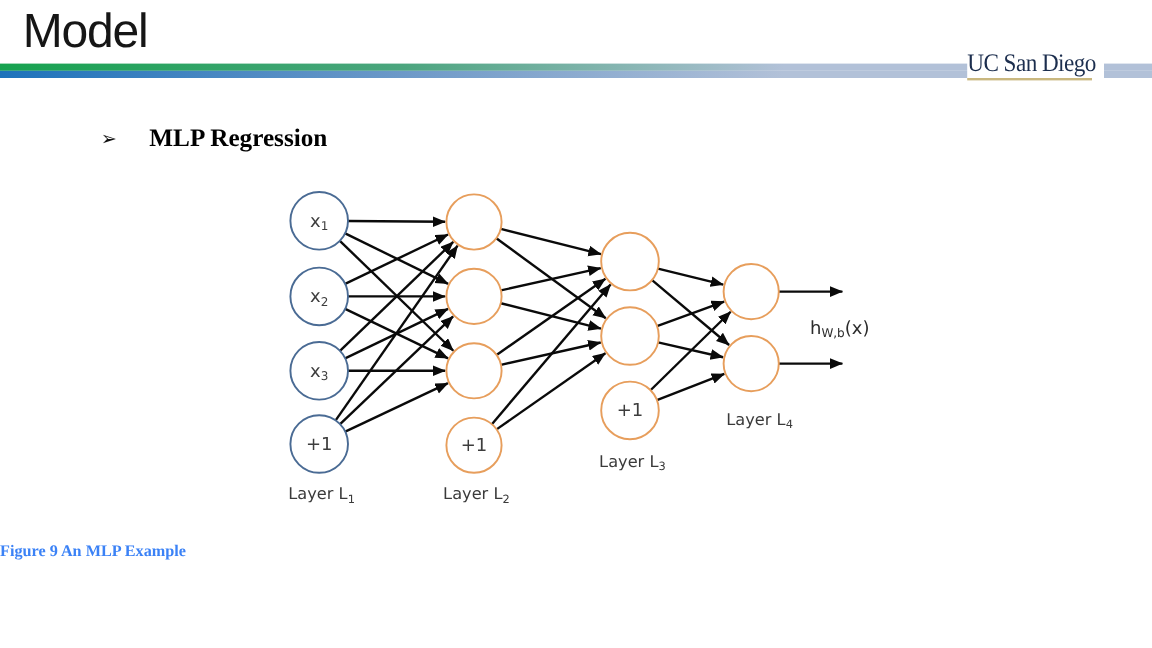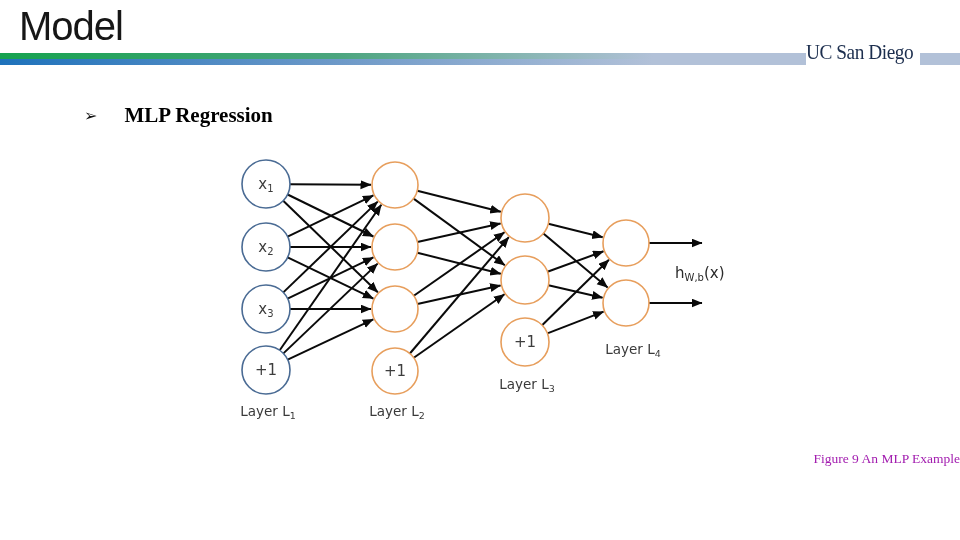--- a/index.html
+++ b/index.html
@@ -20,21 +20,21 @@
     height:6px;
     background:linear-gradient(to right,#16a24f 0%,#4ba57e 35%,#b2c1d8 68%,#b2c1d8 100%);
   }
   .bar-bottom{
     height:6px;
     background:linear-gradient(to right,#1e72bb 0%,#6d99c8 35%,#b2c1d8 68%,#b2c1d8 100%);
   }
 
   .logo{
     position:absolute;left:806px;top:40px;width:114px;height:30px;
-    background:#ffffff;display:flex;flex-direction:row;align-items:flex-start;
+    background:#ffffff;display:flex;flex-direction:column;align-items:flex-start;
   }
   .logo-text{
     font-family:"Liberation Serif",serif;
     font-size:21px;color:#1c2e4e;letter-spacing:-0.5px;white-space:nowrap;
     transform:scaleX(0.92);transform-origin:left center;line-height:25px;
   }
   .logo-underline{
     width:104px;height:2px;background:#c9b77f;margin-top:0px;
   }
 
@@ -47,22 +47,22 @@
   }
   .bullet-text{
     font-family:"Liberation Serif",serif;
     font-size:21px;font-weight:700;color:#000;margin-left:16px;
   }
 
   #net-svg{position:absolute;left:0;top:0;}
   #net-svg text{font-family:"DejaVu Sans",sans-serif;}
 
   .caption{
-    position:absolute;left:0;top:451px;width:960px;text-align:right;
-    font-family:"Liberation Serif",serif;font-size:13.5px;color:#a21caf;
+    position:absolute;left:0;top:451px;width:960px;text-align:left;
+    font-family:"Liberation Serif",serif;font-size:13.5px;color:#3b82f6;font-weight:bold;
   }
 </style>
 </head>
 <body>
 
 <div class="slide">
 
   <h1 class="title">Model</h1>
 
   <div class="bar">

